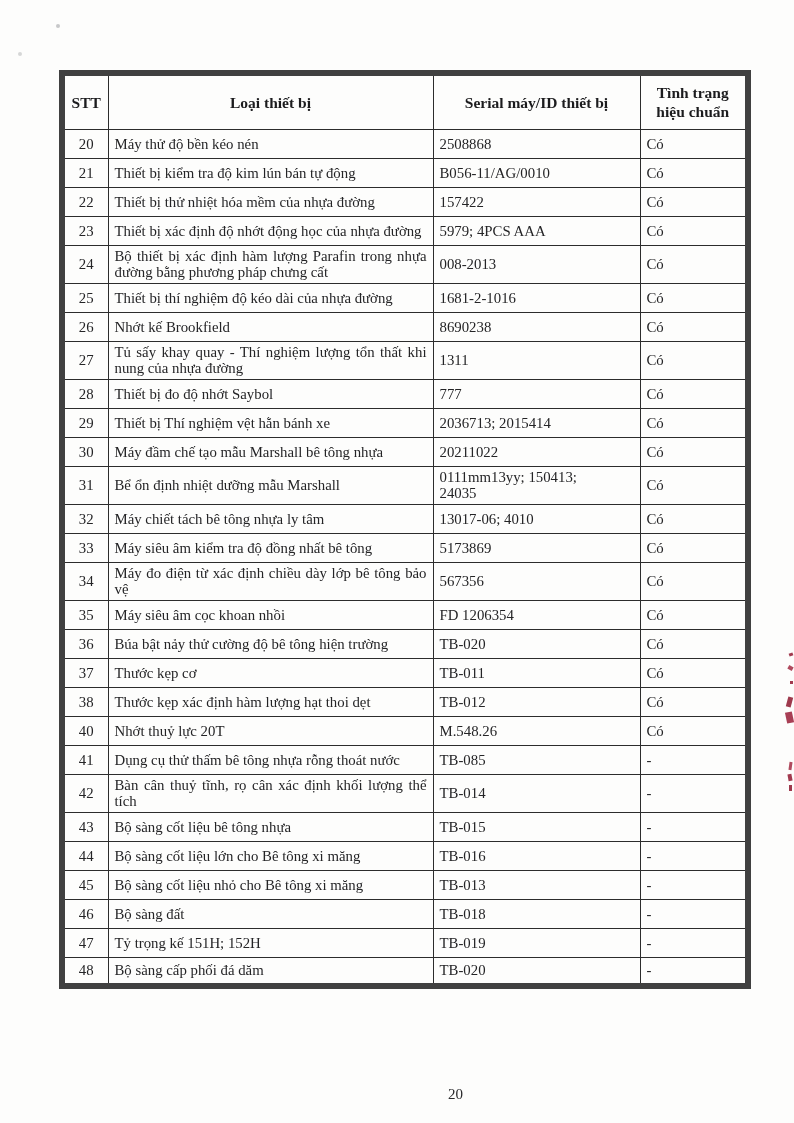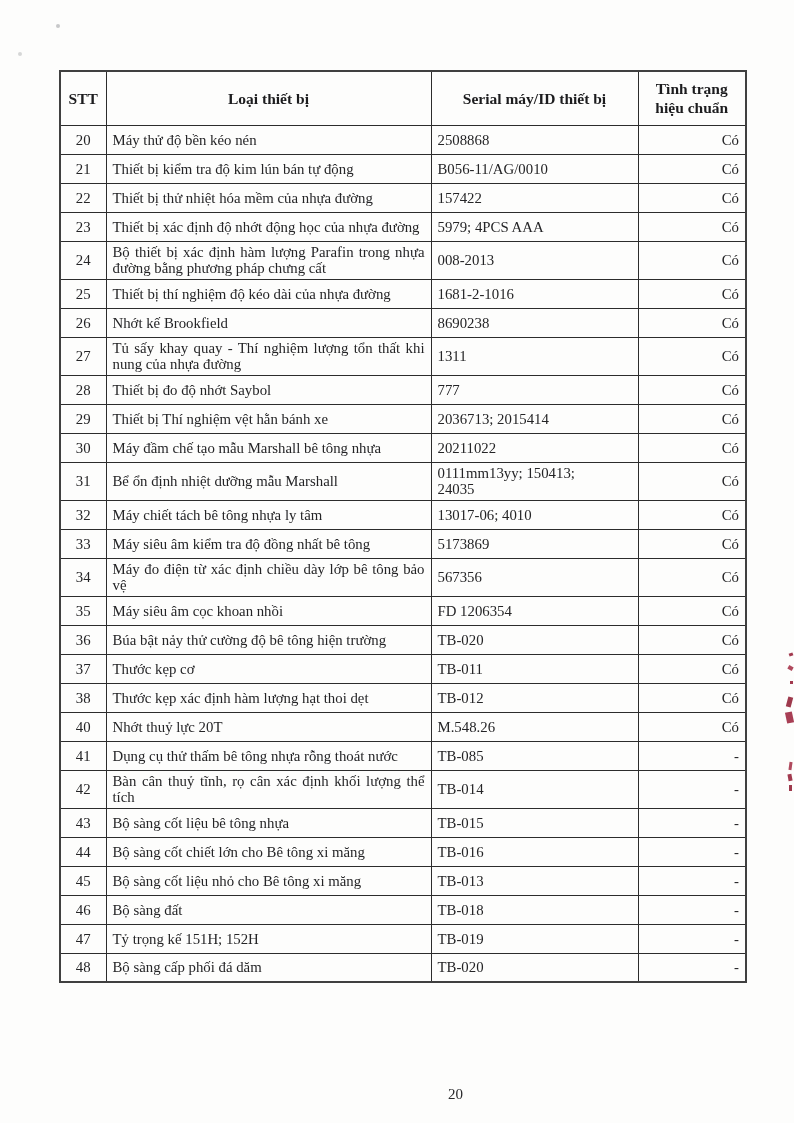--- a/index.html
+++ b/index.html
@@ -13,21 +13,21 @@
     font-family: "Liberation Serif", "DejaVu Serif", serif;
     color: #222;
   }
   table.equip {
     position: absolute;
     left: 59px;
     top: 70px;
     width: 686px;
     border-collapse: collapse;
     table-layout: fixed;
-    border: 2px solid #404040;
+    border: 6px solid #404040;
   }
   table.equip th, table.equip td {
     border: 1.6px solid #2c2c2c;
     box-sizing: border-box;
     vertical-align: middle;
   }
   table.equip th {
     font-size: 15.5px;
     font-weight: bold;
     line-height: 1.25;
@@ -38,21 +38,21 @@
   table.equip td {
     font-size: 14.8px;
     line-height: 16.5px;
     padding: 2px 6px;
     height: 29px;
     color: #242426;
   }
   td.c-stt  { text-align: center; }
   td.c-dev  { text-align: justify; padding-left: 9px; padding-right: 7px; }
   td.c-ser  { white-space: pre-line; }
-  td.c-sta  { text-align: right; }
+  td.c-sta  { text-align: left; }
   .page-number {
     position: absolute;
     left: 448px;
     top: 1086px;
     font-size: 15px;
     color: #2a2a2c;
   }
   
   .speck {
     position: absolute;
@@ -256,21 +256,21 @@
 
         <tr>
           <td class="c-stt">43</td>
           <td class="c-dev">Bộ sàng cốt liệu bê tông nhựa</td>
           <td class="c-ser">TB-015</td>
           <td class="c-sta">-</td>
         </tr>
 
         <tr>
           <td class="c-stt">44</td>
-          <td class="c-dev">Bộ sàng cốt chiết lớn cho Bê tông xi măng</td>
+          <td class="c-dev">Bộ sàng cốt liệu lớn cho Bê tông xi măng</td>
           <td class="c-ser">TB-016</td>
           <td class="c-sta">-</td>
         </tr>
 
         <tr>
           <td class="c-stt">45</td>
           <td class="c-dev">Bộ sàng cốt liệu nhỏ cho Bê tông xi măng</td>
           <td class="c-ser">TB-013</td>
           <td class="c-sta">-</td>
         </tr>

